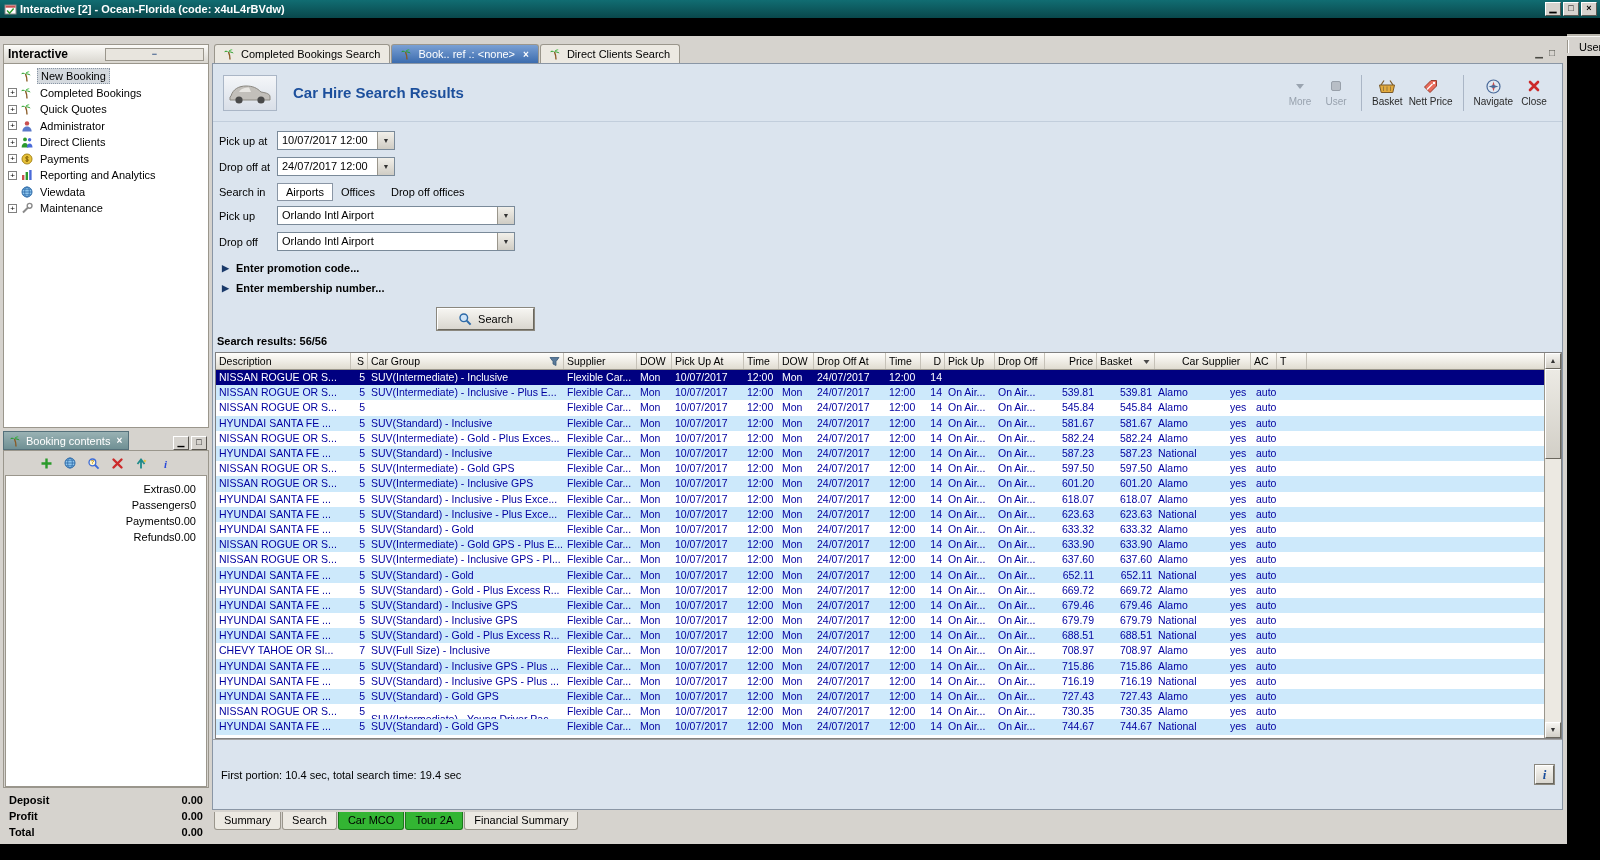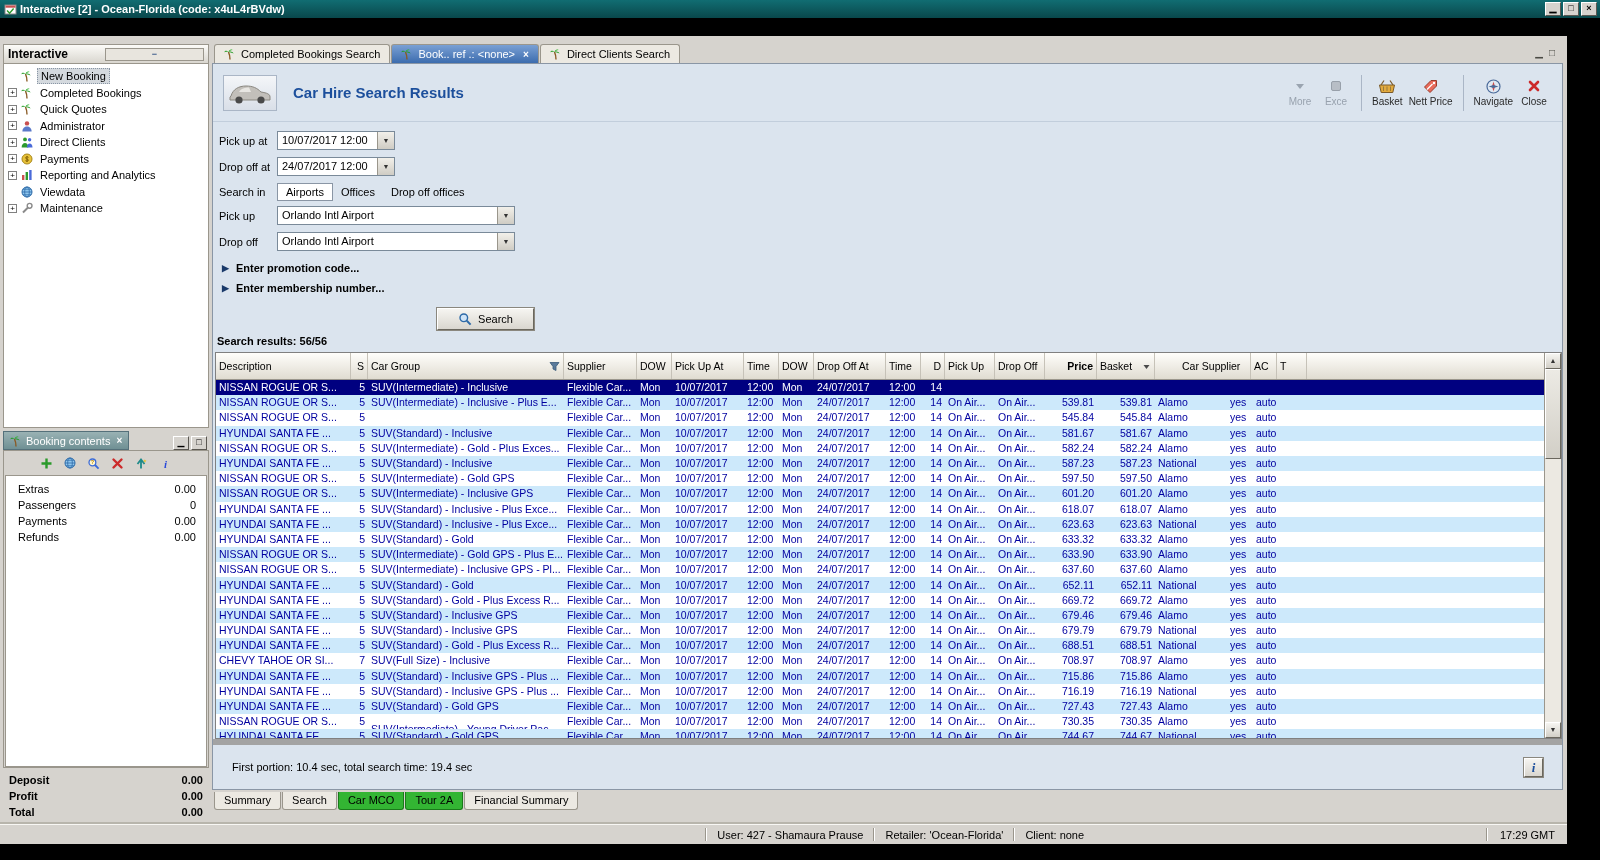--- a/index.html
+++ b/index.html
@@ -17,21 +17,21 @@
     border: 1px solid; border-color: #ffffff #5a5751 #5a5751 #ffffff;
     font-size: 9px; line-height: 11px; text-align: center; color: #000; cursor: default; }
 
   
   .menubar { height: 18px; background: #d6d3ce; display: flex; align-items: center;
     padding-left: 5px; border-bottom: 1px solid #b8b5ac; }
   .menu-item { padding: 2px 8px 2px 5px; }
 
   
   .client { position: absolute; left: 0; top: 36px; width: 1567px; height: 808px;
-    background: #d6d3ce; display: flex; flex-direction: column; }
+    background: #d6d3ce; display: flex; flex-direction: row; }
   .body-row { flex: 1; display: flex; padding: 8px 0 0 3px; min-height: 0; }
 
   
   .left-col { width: 206px; display: flex; flex-direction: column; margin-right: 3px; min-height: 0; }
   .interactive-panel { height: 384px; display: flex; flex-direction: column; border: 1px solid #9a968c; background: #fff; }
   .ip-header { height: 19px; display: flex; align-items: center; background: linear-gradient(#fcfbf8, #d9d6cf);
     border-bottom: 1px solid #9a968c; font-weight: bold; font-size: 12px; padding: 0 4px; }
   .ip-header span { flex: 1; }
   .mini-btn { width: 15px; height: 13px; background: #e8e5de; border: 1px solid #9a968c;
     font-size: 9px; line-height: 11px; text-align: center; color: #3a5a8a; }
@@ -50,21 +50,21 @@
   .bp-tab { background: linear-gradient(#9ab2b4, #6f9094); color: #fff; height: 19px;
     display: flex; align-items: center; gap: 4px; padding: 0 6px; border: 1px solid #55707a; }
   .bp-tab .icn { display: inline-flex; }
   .bp-close { font-size: 10px; font-weight: bold; margin-left: 2px; }
   .bp-winbtns { margin-left: auto; display: flex; padding-right: 2px; }
   .bp-body { flex: 1; display: flex; flex-direction: column; border: 1px solid #9a968c; background: #d6d3ce; min-height: 0; }
   .bp-toolbar { height: 24px; display: flex; align-items: center; justify-content: center; gap: 11px; }
   .bp-tool { display: inline-flex; }
   .bp-list { flex: 1; background: #fff; border: 1px solid #9a968c; margin: 0 1px; padding: 5px 4px; overflow: hidden; }
   .bp-row { display: flex; height: 16px; align-items: center; padding: 0 6px 0 8px; }
-  .bp-row .lbl { flex: 1; }
+  .bp-row .lbl { flex: 1; text-align: right; }
   .bp-totals { height: 56px; padding: 4px 6px 0 6px; font-weight: bold; }
   .bp-trow { display: flex; height: 16px; align-items: center; }
   .bp-trow .lbl { flex: 1; }
 
   
   .main-col { flex: 1; display: flex; flex-direction: column; min-width: 0; padding-bottom: 14px; margin-right: 4px; }
   .doc-tabs { height: 19px; display: flex; align-items: flex-end; padding-left: 2px; position: relative; }
   .doc-tab { height: 19px; display: flex; align-items: center; gap: 5px; padding: 0 9px;
     background: #ece9e2; border: 1px solid #9a968c; border-bottom: none; border-radius: 3px 3px 0 0; margin-right: 1px; }
   .doc-tab .icn { display: inline-flex; }
@@ -100,21 +100,21 @@
   .exp-tri { color: #1a3a6a; font-size: 9px; }
   .search-btn-row { margin: 10px 0 0 218px; }
   .search-btn { width: 97px; height: 22px; background: linear-gradient(#f6f5f1, #d9d6cf); border: 1px solid;
     border-color: #ffffff #6a675e #6a675e #ffffff; outline: 1px solid #8a877e;
     display: inline-flex; align-items: center; justify-content: center; gap: 6px; }
 
   .results-label { height: 24px; padding: 7px 0 0 4px; font-weight: bold; flex: none; }
 
   .grid { margin-left: 2px; width: 1347px; height: 387px; border: 1px solid #808080; background: #fff; display: flex; flex: none; }
   .grid-main { width: 1330px; display: flex; flex-direction: column; min-width: 0; }
-  .grid-header { display: flex; height: 27px; background: linear-gradient(#fffefb, #e0dcd1); border-bottom: 1px solid #9a968c; flex: none; }
+  .grid-header { display: flex; height: 17px; background: linear-gradient(#fffefb, #e0dcd1); border-bottom: 1px solid #9a968c; flex: none; }
   .gh-cell { border-right: 1px solid #c6c2b8; padding: 2px 3px; font-size: 10.5px; display: flex; align-items: center;
     overflow: hidden; white-space: nowrap; flex: none; }
   .gh-cell .icn { margin-left: auto; display: inline-flex; }
   .gh-cell.r { justify-content: flex-end; }
   .gh-fill { flex: 1; border-right: none; }
   .grid-body { height: 370px; overflow: hidden; background: #fff; }
   .grid-row { display: flex; height: 15.2px; position: relative; align-items: center; }
   .grid-row.alt { background: #cde9fb; }
   .grid-row.selected { background: #000080; }
   .gc { padding: 0 3px; font-size: 10.5px; white-space: nowrap; overflow: hidden; color: #0000a0; flex: none; line-height: 15px; }
@@ -122,21 +122,21 @@
   .grid-row.selected .gc { color: #fff; }
   .gc-fill { flex: 1; }
   .row-overlay { position: absolute; left: 729px; top: 0; width: 576px; height: 15px; background: #000080;
     border: 1px solid #cfd6e6; color: #fff; font-size: 10.5px; line-height: 13px; padding: 0 3px; white-space: nowrap; z-index: 5; }
   .vscroll { width: 17px; background: #ece9e2; border-left: 1px solid #9a968c; display: flex; flex-direction: column; }
   .vs-btn { height: 16px; background: linear-gradient(#f6f5f1, #d2cfc7); border: 1px solid; border-color: #ffffff #6a675e #6a675e #ffffff;
     font-size: 7px; text-align: center; line-height: 14px; color: #333; flex: none; }
   .vs-thumb { height: 90px; background: linear-gradient(#eceae4, #d2cfc7); border: 1px solid; border-color: #ffffff #6a675e #6a675e #ffffff; flex: none; }
   .vs-track { flex: 1; }
 
-  .mp-status { flex: 1; display: flex; align-items: center; padding: 0 19px; border-top: 6px solid #a3a3a3; }
+  .mp-status { flex: 1; display: flex; align-items: center; padding: 0 8px; border-top: 1px solid #a3a3a3; }
   .info-btn { margin-left: auto; width: 19px; height: 19px; background: linear-gradient(#f6f5f1, #d9d6cf);
     border: 1px solid; border-color: #ffffff #6a675e #6a675e #ffffff; outline: 1px solid #8a877e;
     text-align: center; line-height: 17px; }
   .info-glyph { color: #1c4f9c; font-weight: bold; font-style: italic; font-family: "Liberation Serif", serif; font-size: 13px; }
 
   .bottom-tabs { height: 18px; display: flex; padding-left: 2px; margin-top: 2px; flex: none; }
   .btab { padding: 2px 9px 0 9px; border: 1px solid #9a968c; border-top: none; background: #ece9e2;
     margin-right: 1px; border-radius: 0 0 3px 3px; white-space: nowrap; }
   .btab.green { background: #33b533; border-color: #1a7a1a; }
 
@@ -453,21 +453,21 @@
                     </svg>
                   </span>
                   <div>More</div>
                 </div>
                 <div class="tb-item disabled">
                   <span class="glyph">
                     <svg width="14" height="14" viewBox="0 0 14 14">
                       <rect x="2.5" y="2.5" width="9" height="9" rx="1.5" fill="#b8bec6" stroke="#98a0aa"></rect>
                     </svg>
                   </span>
-                  <div>Exce</div>
+                  <div>User</div>
                 </div>
                 <span class="tb-sep"></span>
                 <div class="tb-item">
                   <span class="glyph">
                     <svg width="18" height="15" viewBox="0 0 18 15">
                       <path d="M3 6 L6 1.5 M15 6 L12 1.5" stroke="#7a5a2a" stroke-width="1.2" fill="none"></path>
                       <path d="M1.5 6 H16.5 L14.8 13.5 H3.2 Z" fill="#e2aa3e" stroke="#7a5a2a"></path>
                       <path d="M5.5 7.5 V12 M9 7.5 V12 M12.5 7.5 V12" stroke="#9a7a3a" stroke-width="1"></path>
                     </svg>
                   </span>
@@ -613,21 +613,21 @@
                   </div>
                   <div class="gh-cell r" style="width: 24px;">
                     <span>D</span>
                   </div>
                   <div class="gh-cell" style="width: 50px;">
                     <span>Pick Up</span>
                   </div>
                   <div class="gh-cell" style="width: 50px;">
                     <span>Drop Off</span>
                   </div>
-                  <div class="gh-cell r" style="width: 52px; font-weight: bold;">
+                  <div class="gh-cell r" style="width: 52px;">
                     <span>Price</span>
                   </div>
                   <div class="gh-cell r" style="width: 58px;">
                     <span>Basket</span>
                     <span class="icn">
                       <svg width="9" height="9" viewBox="0 0 9 9">
                         <path d="M1.5 3 H7.5 L4.5 7 Z" fill="#4a4a4a"></path>
                       </svg>
                     </span>
                   </div>

